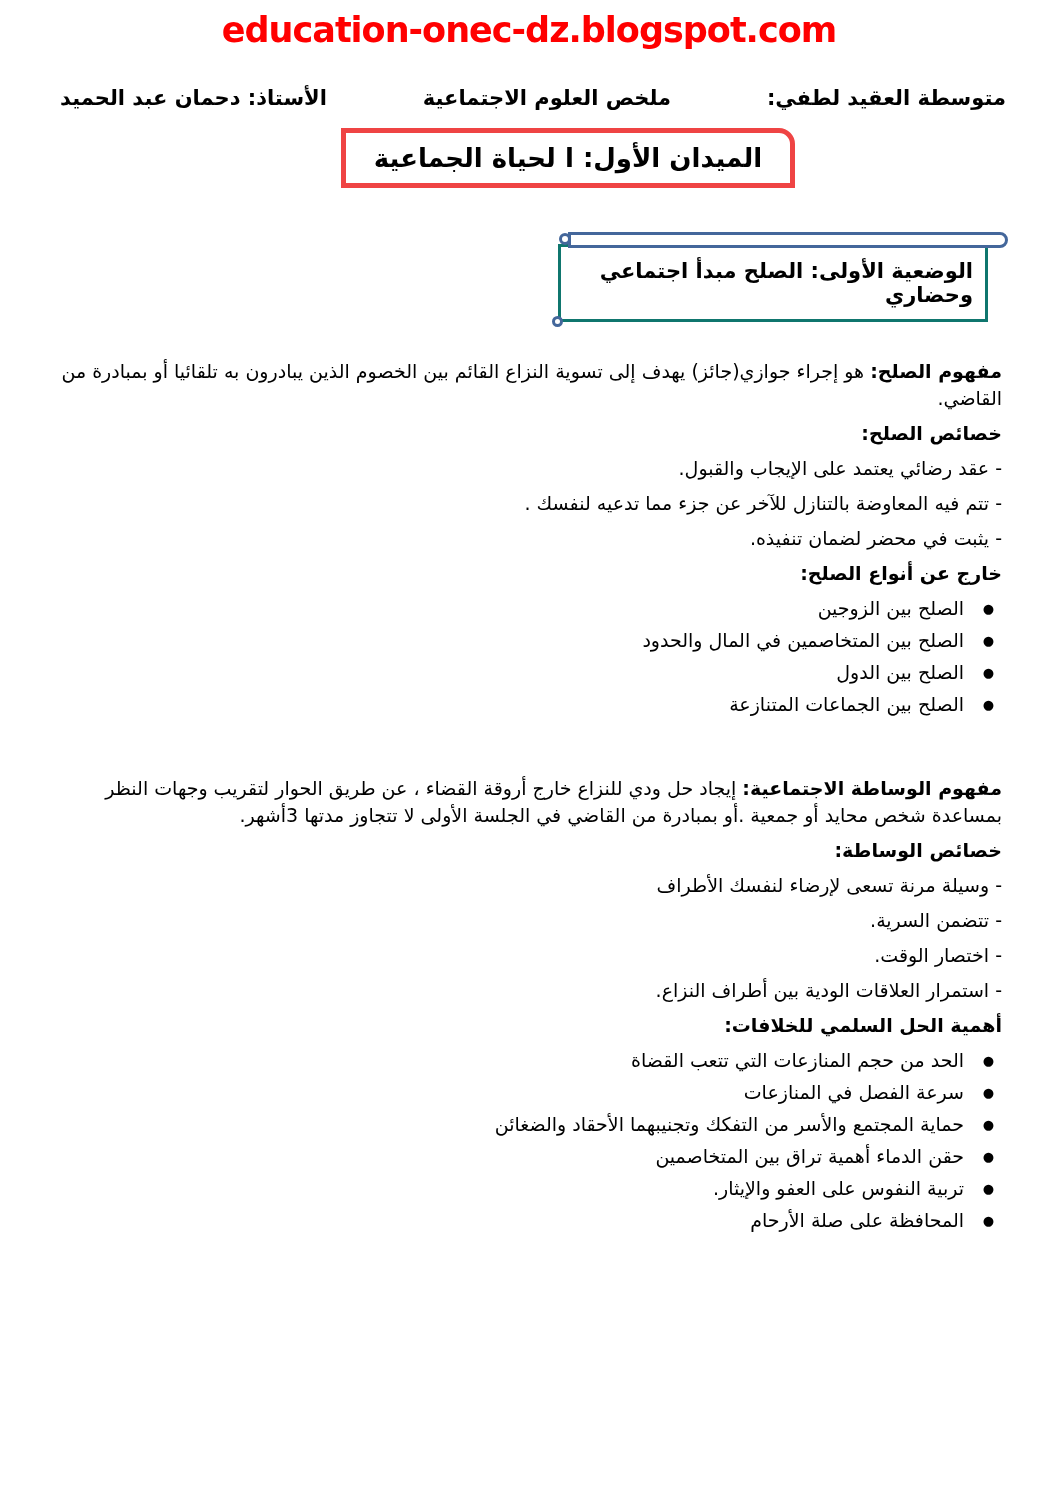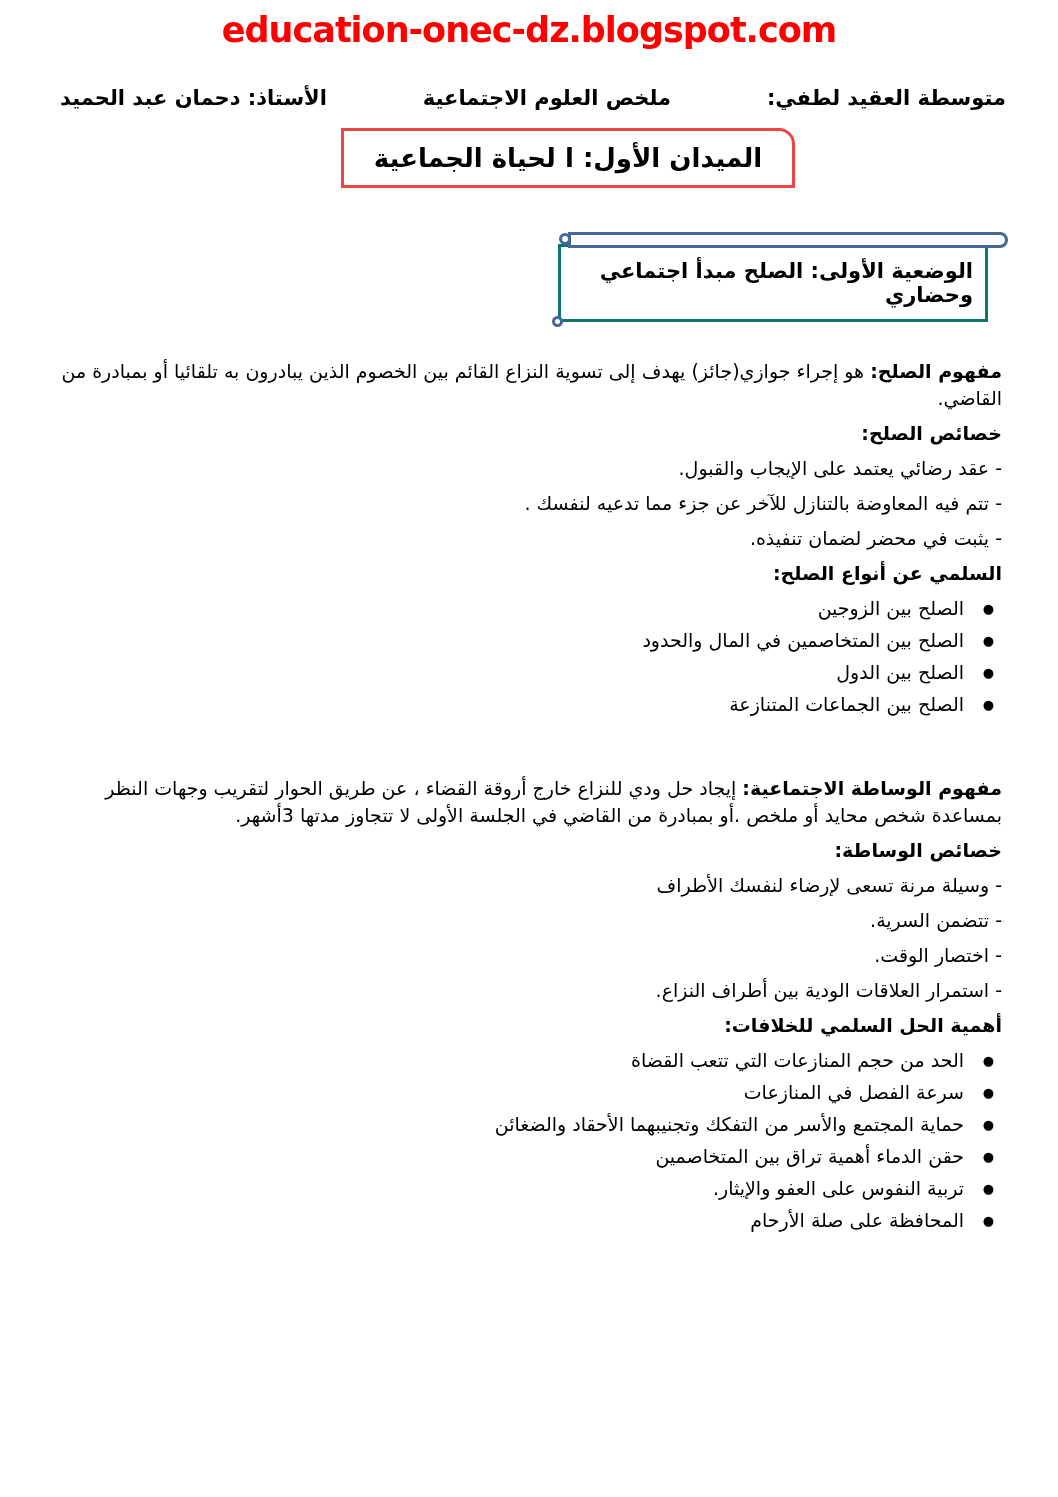--- a/index.html
+++ b/index.html
@@ -28,21 +28,21 @@
     justify-content: space-between;
     align-items: baseline;
     font-size: 21px;
     font-weight: bold;
     height: 30px;
   }
   .field-box {
     margin: 12px 263px 0 auto;
     width: 454px;
     height: 60px;
-    border: 3px solid #ef4444;
+    border: 5px solid #ef4444;
     border-radius: 0 16px 0 0;
     display: flex;
     align-items: center;
     justify-content: center;
     font-size: 26px;
     font-weight: bold;
   }
   .scroll-shape {
     position: relative;
     margin: 44px 50px 0 auto;
@@ -126,31 +126,31 @@
 
   <div class="content" dir="rtl">
 
     <p class="para"><span class="b u">مفهوم الصلح:</span><span> هو إجراء جوازي(جائز) يهدف إلى تسوية النزاع القائم بين الخصوم الذين يبادرون به تلقائيا أو بمبادرة من القاضي.</span></p>
 
     <div class="hline b u">خصائص الصلح:</div>
     <div class="dline">- عقد رضائي يعتمد على الإيجاب والقبول.</div>
     <div class="dline">- تتم فيه المعاوضة بالتنازل للآخر عن جزء مما تدعيه لنفسك .</div>
     <div class="dline">- يثبت في محضر لضمان تنفيذه.</div>
 
-    <div class="hline b u">السلمي عن أنواع الصلح:</div>
+    <div class="hline b u">خارج عن أنواع الصلح:</div>
     <ul class="dotlist">
       <li>الصلح بين الزوجين</li>
       <li>الصلح بين المتخاصمين في المال والحدود</li>
       <li>الصلح بين الدول</li>
       <li>الصلح بين الجماعات المتنازعة</li>
     </ul>
 
     <div class="gap"></div>
 
-    <p class="para"><span class="b u">مفهوم الوساطة الاجتماعية:</span><span> إيجاد حل ودي للنزاع خارج أروقة القضاء ، عن طريق الحوار لتقريب وجهات النظر بمساعدة شخص محايد أو ملخص .أو بمبادرة من القاضي في الجلسة الأولى لا تتجاوز مدتها 3أشهر.</span></p>
+    <p class="para"><span class="b u">مفهوم الوساطة الاجتماعية:</span><span> إيجاد حل ودي للنزاع خارج أروقة القضاء ، عن طريق الحوار لتقريب وجهات النظر بمساعدة شخص محايد أو جمعية .أو بمبادرة من القاضي في الجلسة الأولى لا تتجاوز مدتها 3أشهر.</span></p>
 
     <div class="hline b u">خصائص الوساطة:</div>
     <div class="dline">- وسيلة مرنة تسعى لإرضاء لنفسك الأطراف</div>
     <div class="dline">- تتضمن السرية.</div>
     <div class="dline">- اختصار الوقت.</div>
     <div class="dline">- استمرار العلاقات الودية بين أطراف النزاع.</div>
 
     <div class="hline b u">أهمية الحل السلمي للخلافات:</div>
     <ul class="dotlist">
       <li>الحد من حجم المنازعات التي تتعب القضاة</li>

